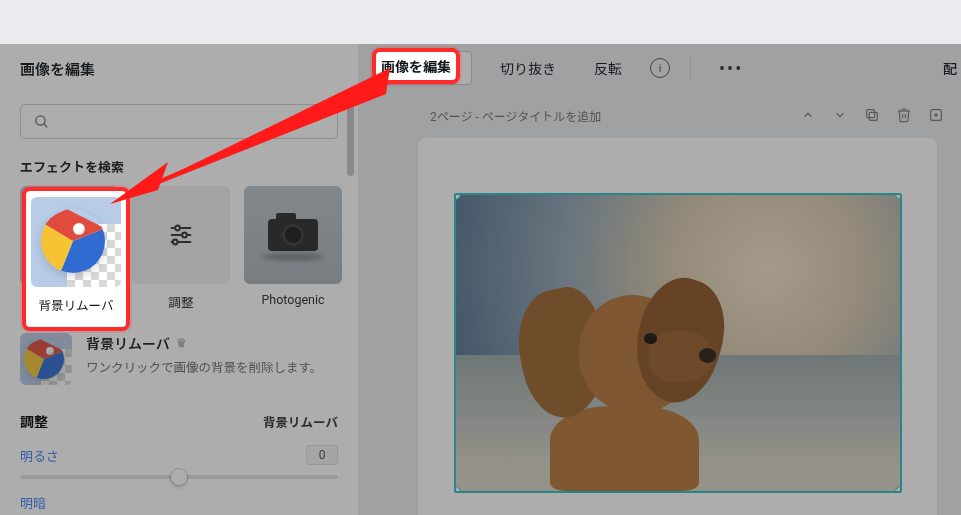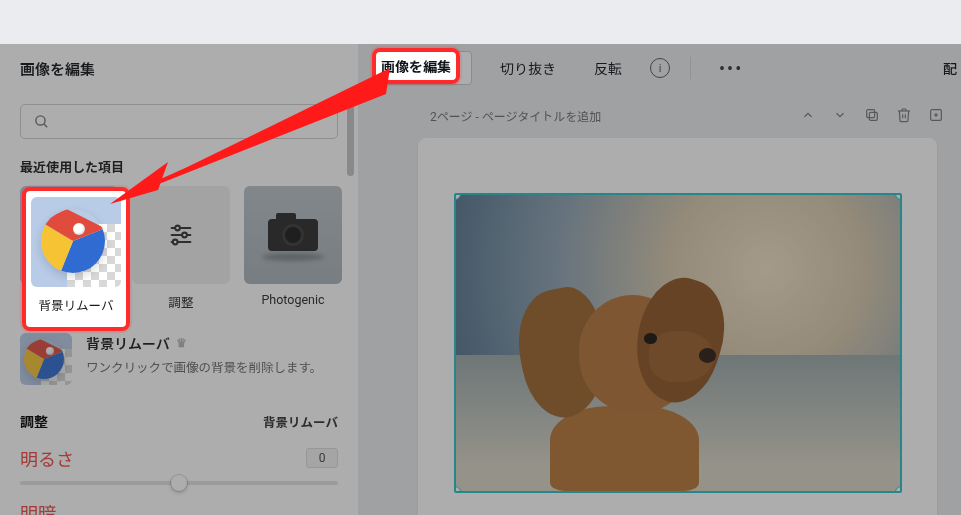--- a/index.html
+++ b/index.html
@@ -67,21 +67,21 @@
   .feature .ftext .ftitle { font-size:14px; font-weight:600; color:#1a1a1a; display:flex; align-items:center; gap:6px; }
   .feature .ftext .fdesc { font-size:12.5px; color:#6b6b6f; margin-top:4px; }
   .crown { font-size:12px; color:#b7b7b9; }
 
   
   .adj-head { display:flex; justify-content:space-between; align-items:baseline; margin-top:26px; }
   .adj-head .h { font-size:14px; font-weight:700; }
   .adj-head .all { font-size:12.5px; color:#333; font-weight:700; }
   .slider-row { margin-top:14px; }
   .slider-row .srow-top { display:flex; justify-content:space-between; align-items:center; }
-  .slider-row .lbl { font-size:18px; color:#ef4444; }
+  .slider-row .lbl { font-size:13px; color:#3b82f6; }
   .slider-row .val { font-size:12px; color:#444; background:#f2f2f4; border:1px solid #dcdcde; border-radius:3px; padding:2px 10px; min-width:32px; text-align:center; }
   .track { position:relative; height:4px; background:#e3e3e6; border-radius:2px; margin-top:10px; }
   .track .knob { position:absolute; top:50%; left:50%; transform:translate(-50%,-50%); width:16px; height:16px; background:#fff; border-radius:50%; box-shadow:0 0 0 1px rgba(0,0,0,0.15),0 2px 4px rgba(0,0,0,0.2); }
 
   
   .canvas-area { flex:1; padding-top:48px; position:relative; }
   .page-head { display:flex; align-items:center; padding:14px 16px 10px 72px; color:#5a5a5e; }
   .page-head .ptitle { font-size:12px; color:#6e6e72; }
   .page-head .picons { margin-left:auto; display:flex; gap:14px; align-items:center; color:#6b6b6f; }
   .pic { width:18px; height:18px; display:flex; align-items:center; justify-content:center; cursor:pointer; }
@@ -142,21 +142,21 @@
   <div class="left">
     <div class="scrollbar-stub"></div>
     <div class="left-inner">
       <div class="search">
         <svg width="17" height="17" viewBox="0 0 24 24" fill="none" stroke="#777" stroke-width="2">
             <circle cx="10.5" cy="10.5" r="6.5"></circle>
             <line x1="20" y1="20" x2="15.2" y2="15.2"></line>
           </svg>
       </div>
 
-      <div class="sec-title">最近使用した項目</div>
+      <div class="sec-title">エフェクトを検索</div>
       <div class="tiles">
         <div class="tile">
           <div class="thumb">
               <div class="tile1-bg"></div>
               <div class="tile1-checker checker"></div>
             <div class="ball" style="position:absolute;left:12px;top:14px">
                 <div class="seg seg1"></div>
                 <div class="seg seg2"></div>
                 <div class="seg seg3"></div>
                 <div class="cap"></div>

